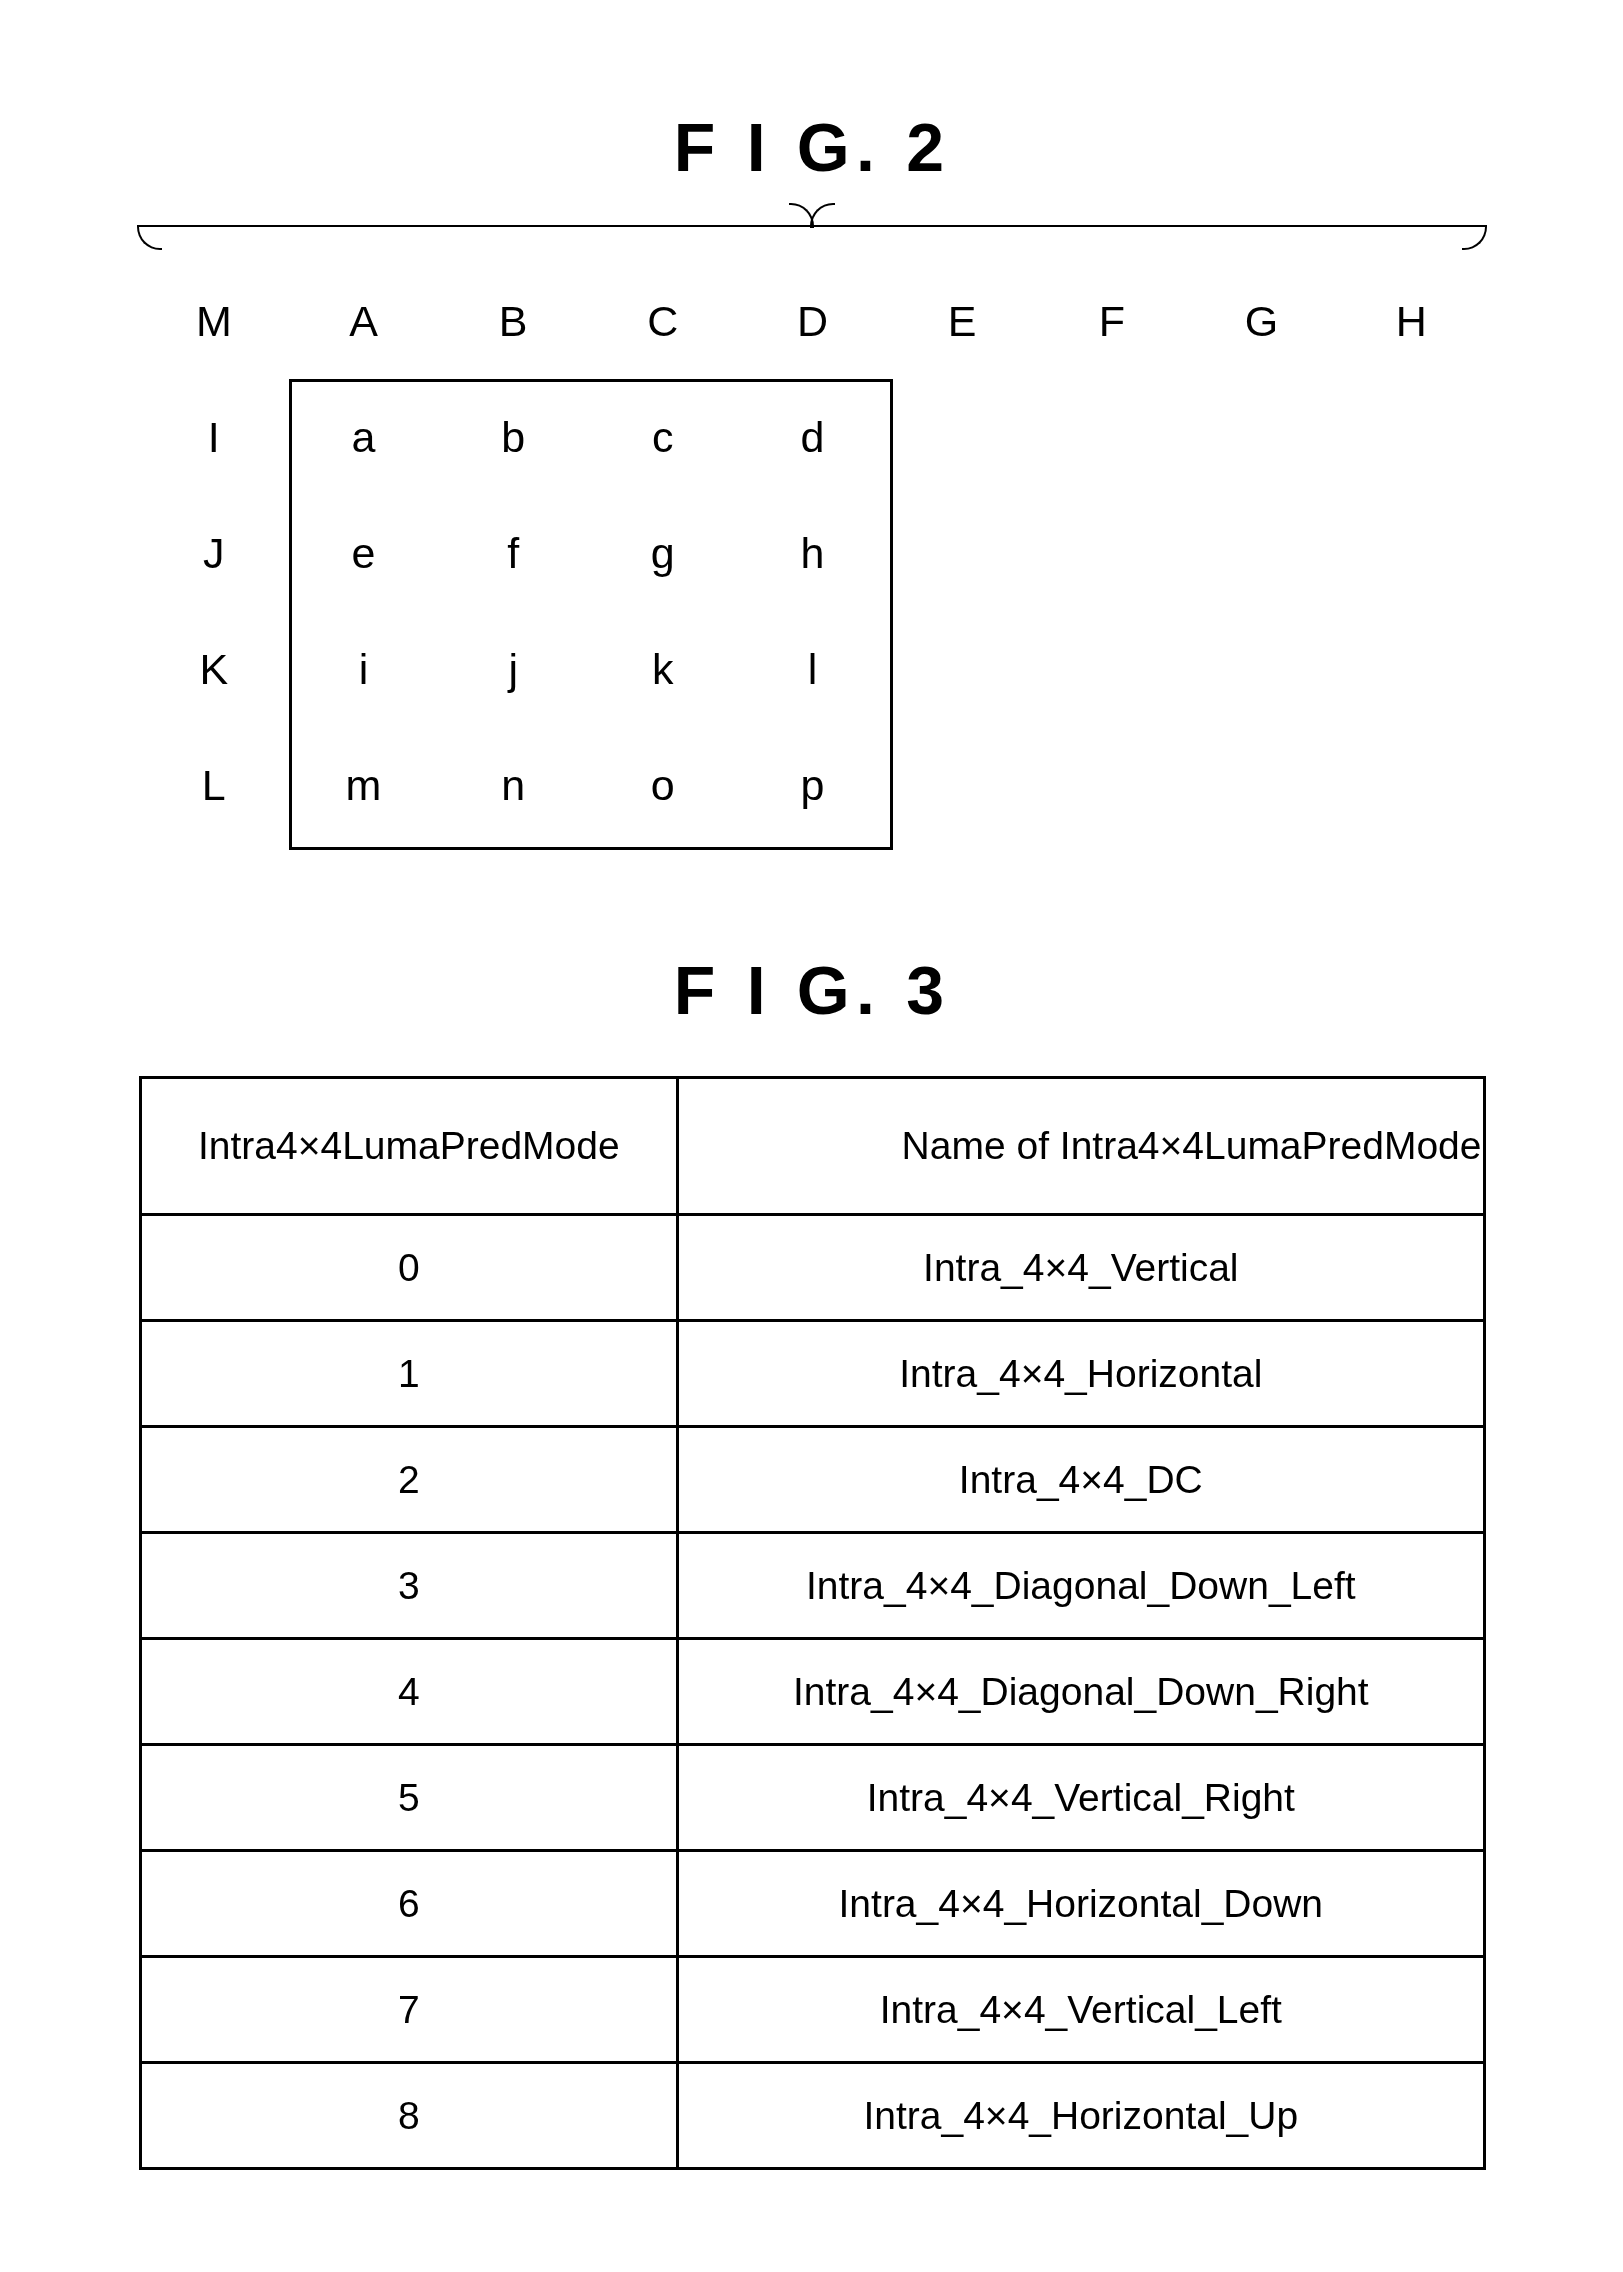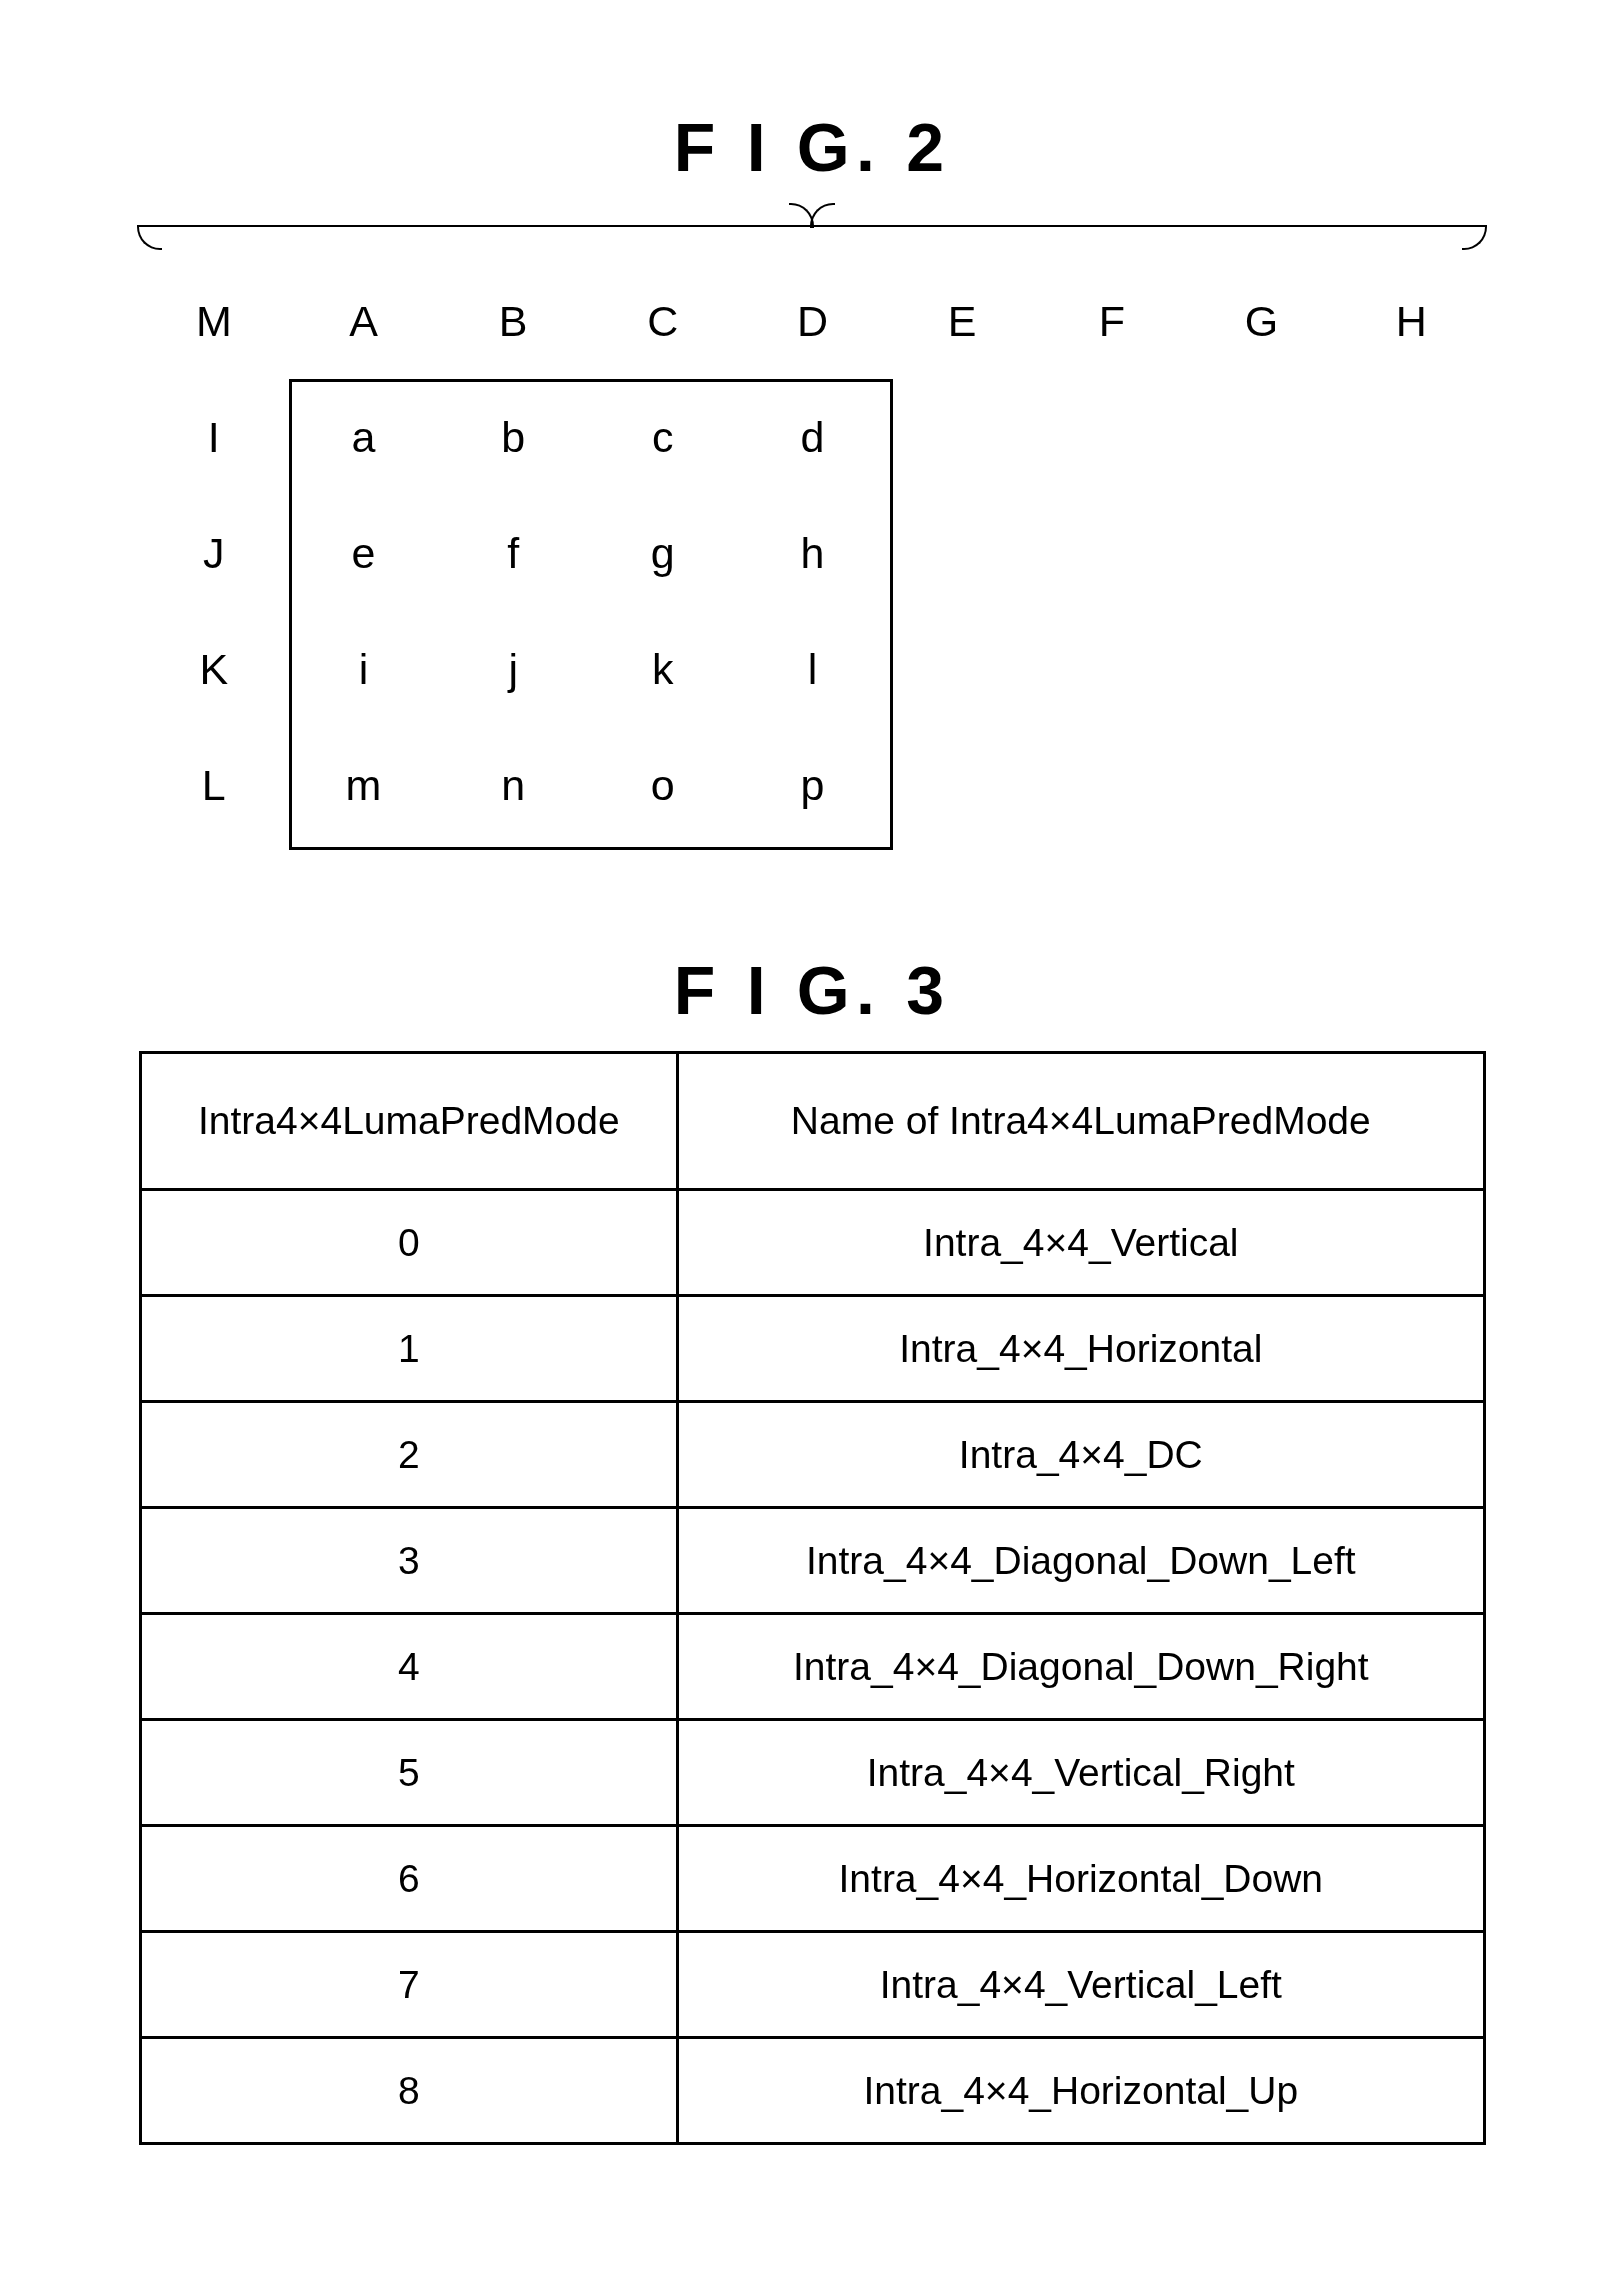--- a/index.html
+++ b/index.html
@@ -101,40 +101,41 @@
   }
   .fig2-box {
     position: absolute;
     border: 3.1px solid #000;
     pointer-events: none;
   }
   
   .fig3-table {
     border-collapse: collapse;
     width: 1347px;
-    margin: 22px auto 0 auto;
+    margin: 47px auto 0 auto;
     font-size: 39px;
   }
   .fig3-table th, .fig3-table td {
     border: 3.1px solid #000;
     text-align: center;
     vertical-align: middle;
   }
   .fig3-table th {
     font-weight: normal;
     height: 132px;
   }
   .fig3-table td {
     height: 101px;
   }
   .fig3-table .col-mode {
     width: 40%;
   }
   .fig3-table .col-name {
     width: 60%;
+    text-align: right;
   }
 </style>
 </head>
 <body>
 
 <div class="page">
 
   <div class="fig-title">F I G.   2</div>
 
   <div class="brace-wrap">

